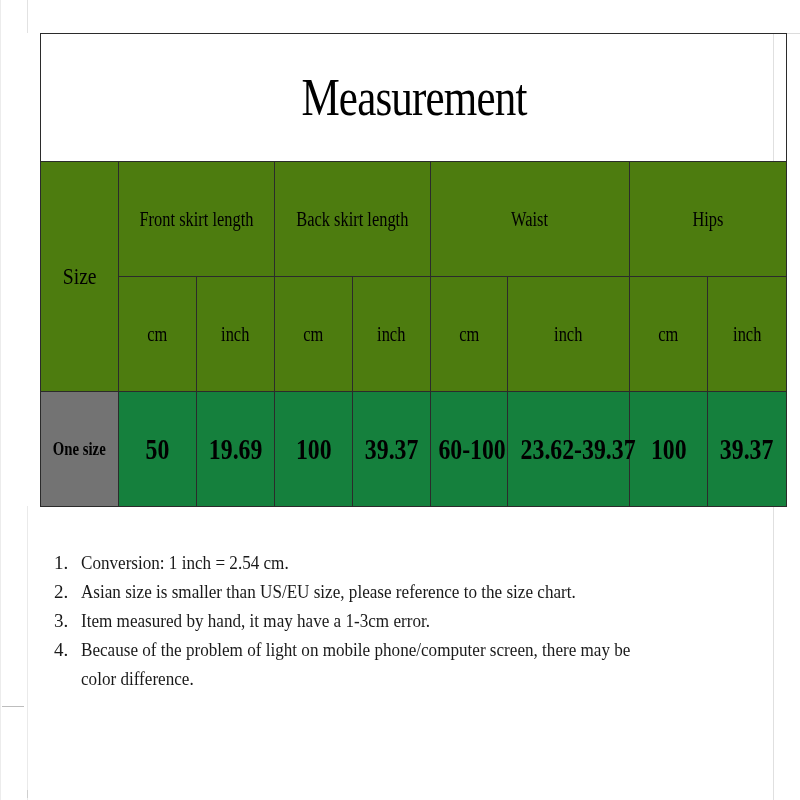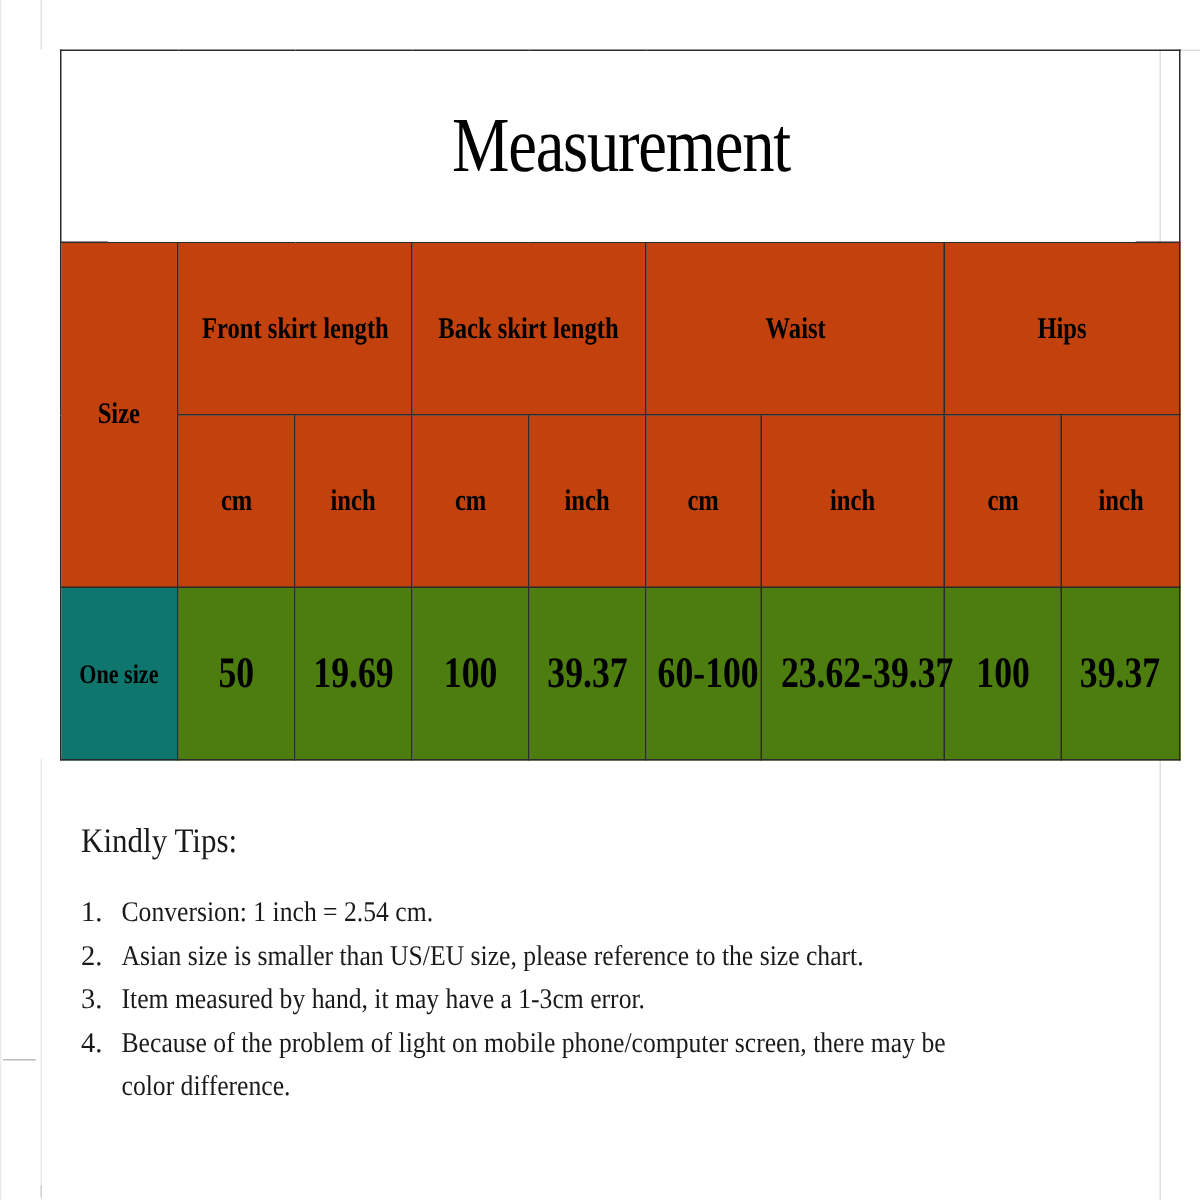--- a/index.html
+++ b/index.html
@@ -18,27 +18,27 @@
   table.size-table {
     position:absolute; left:40px; top:33px; width:747px;
     border-collapse:collapse; table-layout:fixed;
   }
   table.size-table td, table.size-table th {
     border:1.5px solid #2b2b2b; text-align:center; vertical-align:middle; padding:0;
   }
   .title-cell { height:127px; background:#fff; font-size:52px; font-weight:normal;
     letter-spacing:-1px; transform:scaleX(0.92); }
   .title-cell span { display:inline-block; transform:scaleX(0.9); }
-  .hdr { background:#c2410c; font-weight:bold; font-size:20px; }
+  .hdr { background:#4d7c0f; font-weight:normal; font-size:20px; }
   .hdr span, .val span, .rowlabel span { display:inline-block; transform:scaleX(0.82); white-space:nowrap; }
   .hdr1 { height:114px; }
   .hdr2 { height:114px;margin-top:48px; }
-  .val { height:114px; background:#4d7c0f; font-weight:bold; font-size:29px; }
-  .rowlabel { background:#0f766e; font-weight:bold; font-size:18px; }
-  .size-label { font-size:20px; }
+  .val { height:114px; background:#15803d; font-weight:bold; font-size:29px; }
+  .rowlabel { background:#737373; font-weight:bold; font-size:18px; }
+  .size-label { font-size:24px; }
 
   .tips { position:absolute; left:54px; top:548px; width:720px; font-size:21px; color:#1a1a1a; }
   .tips-title { font-size:23px; margin:0 0 20px 0; }
   .tips-title span { display:inline-block; transform:scaleX(0.9); transform-origin:left; }
   .tips ol { list-style:none; margin:0; padding:0; }
   .tips li { position:relative; padding-left:27px; line-height:29px; font-size:19px; }
   .tips li .num { position:absolute; left:0; top:0; }
   .tips li .txt { display:inline-block; transform:scaleX(0.9); transform-origin:left; white-space:nowrap; }
 </style>
 </head>
@@ -105,21 +105,20 @@
     <td class="val"><span>39.37</span></td>
     <td class="val"><span>60-100</span></td>
     <td class="val"><span>23.62-39.37</span></td>
     <td class="val"><span>100</span></td>
     <td class="val"><span>39.37</span></td>
   </tr>
 </tbody>
   </table>
 
 <div class="tips">
-  <div class="tips-title"><span>Kindly Tips:</span></div>
   <ol>
     <li>
       <span class="num">1.</span>
       <span class="txt">Conversion: 1 inch = 2.54 cm.</span>
     </li>
     <li>
       <span class="num">2.</span>
       <span class="txt">Asian size is smaller than US/EU size, please reference to the size chart.</span>
     </li>
     <li>

